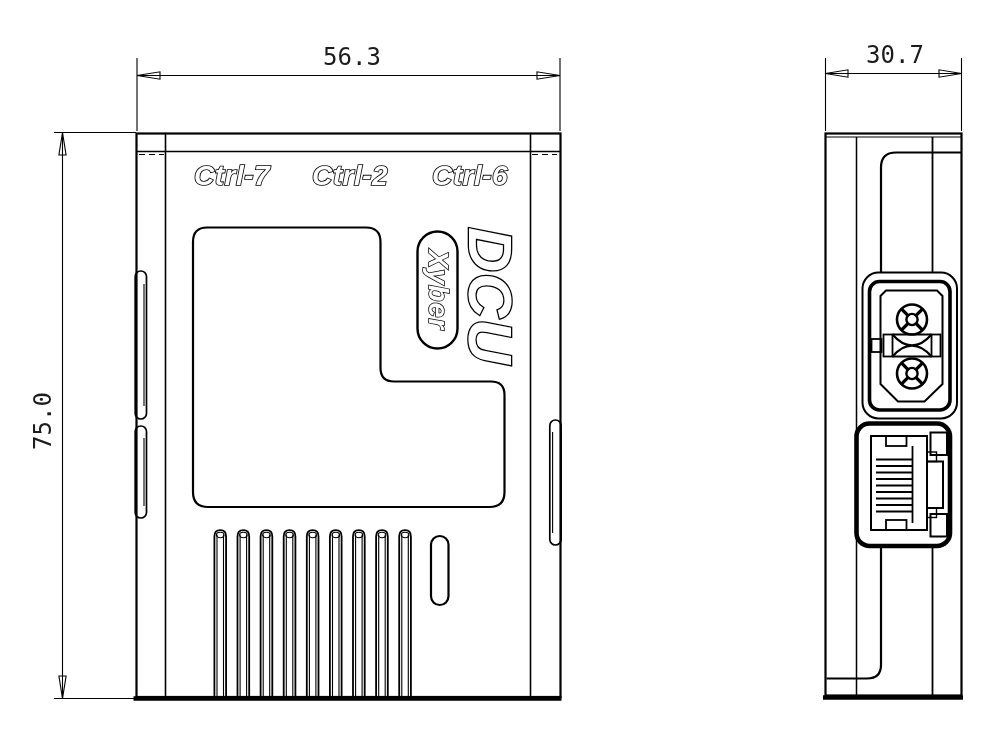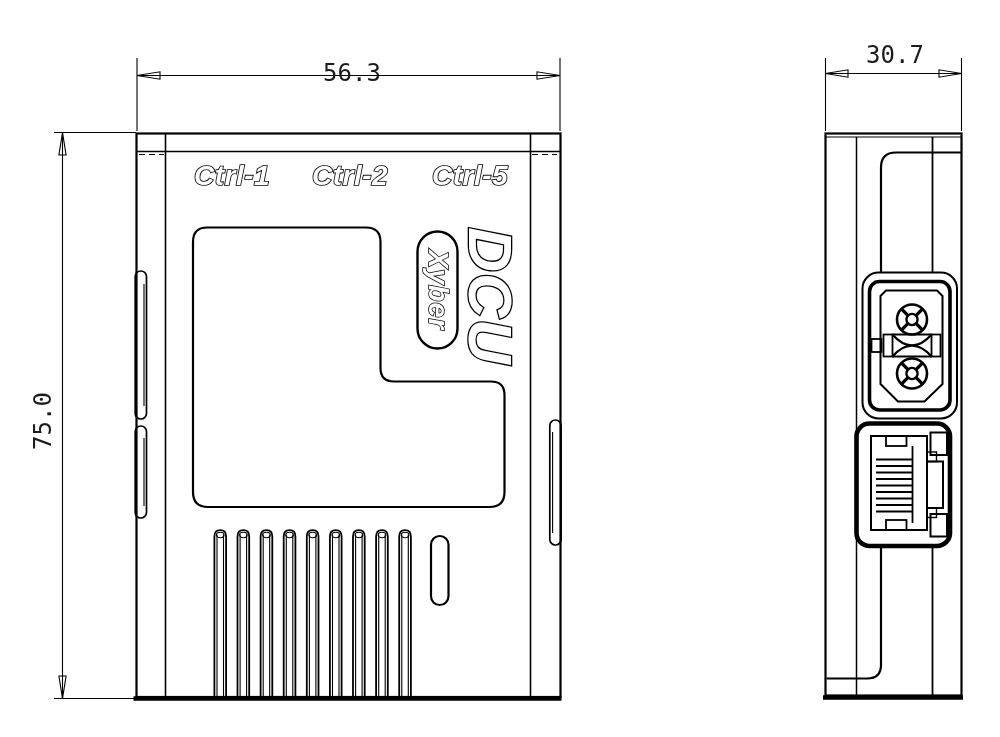--- a/index.html
+++ b/index.html
@@ -149,28 +149,28 @@
     </g>
 
     <g stroke-width="1.1">
       <path d="M825.5,131 V58 M961.5,131 V58"></path>
       <line x1="825.5" y1="73.5" x2="961.5" y2="73.5"></line>
       <polygon points="825.5,73.5 848,69.8 848,77.2" fill="#111" stroke="none"></polygon>
       <polygon points="961.5,73.5 939,69.8 939,77.2" fill="#111" stroke="none"></polygon>
     </g>
   </svg>
 
-  <div class="txt dim" style="left:352px;top:73px;">56.3</div>
+  <div class="txt dim" style="left:352px;top:57px;">56.3</div>
 
   <div class="txt dim vert" style="left:43px;top:421px;">75.0</div>
 
   <div class="txt dim" style="left:895px;top:55px;">30.7</div>
 
-  <div class="txt outl ctrl" style="left:232px;top:176px;">Ctrl-1</div>
+  <div class="txt outl ctrl" style="left:232px;top:176px;">Ctrl-7</div>
 
   <div class="txt outl ctrl" style="left:350px;top:176px;">Ctrl-2</div>
 
-  <div class="txt outl ctrl" style="left:470px;top:176px;">Ctrl-5</div>
+  <div class="txt outl ctrl" style="left:470px;top:176px;">Ctrl-6</div>
 
   <div class="txt outl dcu" style="left:490px;top:296px;">DCU</div>
 
   <div class="txt outl xyber" style="left:437px;top:290px;">Xyber</div>
 </div>
 
 </body></html>

